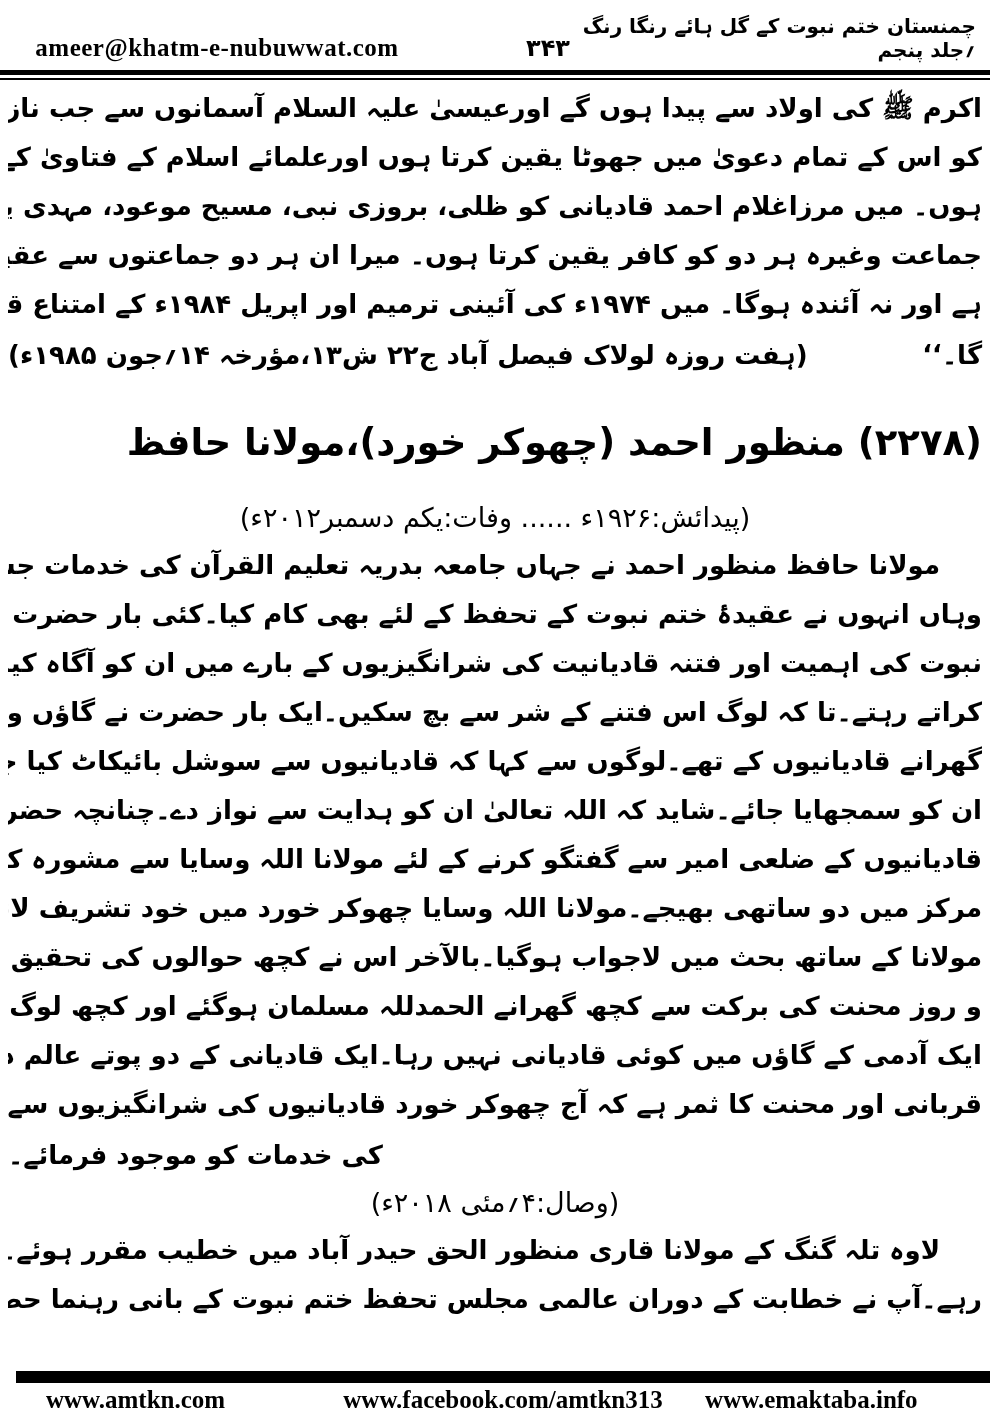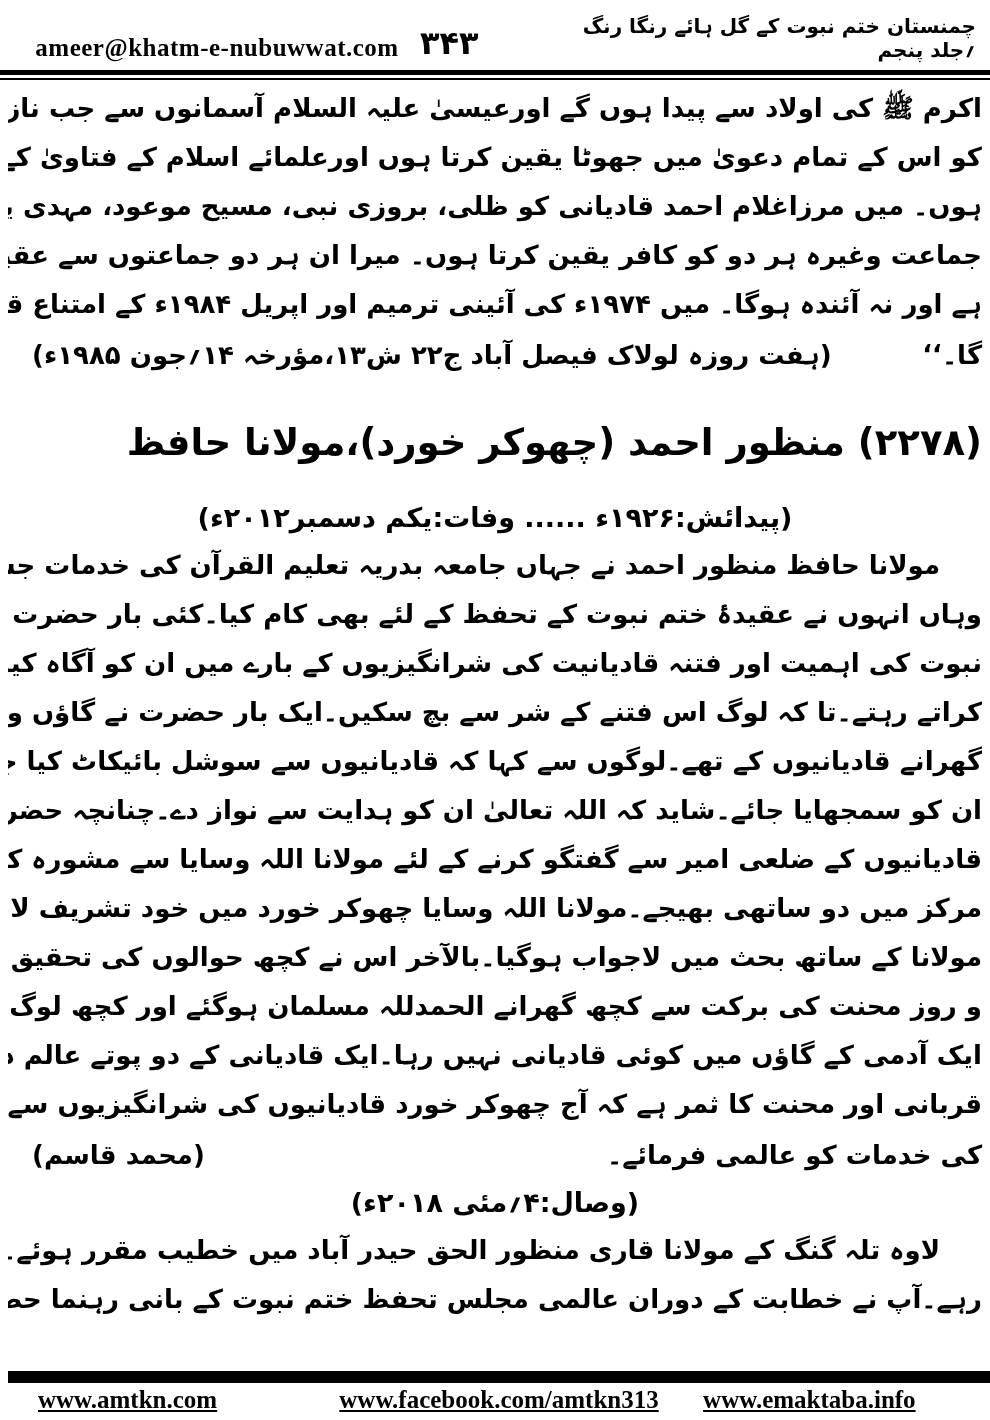--- a/index.html
+++ b/index.html
@@ -12,58 +12,58 @@
   .header {
     display: flex; align-items: flex-end;
     padding: 14px 14px 2px 14px;
   }
   .header-email {
     flex: 1 1 0; text-align: center;
     font-family: "Liberation Serif", serif;
     font-weight: bold; font-size: 25px; letter-spacing: .5px;
   }
   .header-page-number {
-    width: 150px; text-align: left;
-    font-weight: 700; font-size: 32px; direction: rtl;
+    width: 150px; text-align: right;
+    font-weight: 700; font-size: 24px; direction: rtl;
   }
   .header-book-title {
     flex: 1 1 0; text-align: right; direction: rtl;
     font-weight: 700; font-size: 20px;
   }
   .rule-thick { height: 5px; background: #000; margin: 6px 0 0 0; }
   .rule-thin  { height: 2px; background: #000; margin: 3px 0 0 0; }
 
   .content { padding: 4px 8px 0 8px; }
 
   .tline {
     direction: rtl; unicode-bidi: plaintext;
     font-weight: 700; font-size: 26px; line-height: 49px;
     text-align: justify; text-align-last: justify;
     white-space: nowrap; overflow: hidden;
   }
   .para-indent .tline:first-child { padding-right: 42px; }
 
   .row-split {
     display: flex; justify-content: space-between; align-items: baseline;
-    font-weight: 700; font-size: 26px; line-height: 52px; margin-left: 24px;
+    font-weight: 700; font-size: 26px; line-height: 52px;
   }
   .row-split .rtl { direction: rtl; }
 
   .entry-heading {
     direction: rtl; 
     font-weight: 700; font-size: 37px; line-height: 1.0;
     padding: 18px 0 10px 0;
   }
   .entry-dates {
     direction: rtl; text-align: center;
-    font-weight: 700; font-size: 27px; line-height: 1.0;
+    font-weight: 400; font-size: 27px; line-height: 1.0;
     padding: 8px 0 10px 0;
   }
 
-  .page-footer { position: absolute; left: 8px; right: 0; bottom: 0; text-decoration: underline; }
+  .page-footer { position: absolute; left: 16px; right: 0; bottom: 0; }
   .footer-bar { height: 12px; background: #000; }
   .footer-row {
     display: flex; align-items: center;
     padding: 3px 30px 6px 30px;
     font-family: "Liberation Serif", serif;
     font-weight: bold; font-size: 25px;
   }
   .footer-link { flex: 1 1 0; }
   .footer-link:nth-child(1) { text-align: left; }
   .footer-link:nth-child(2) { text-align: right; }
@@ -107,22 +107,21 @@
         <div class="tline">گھرانے قادیانیوں کے تھے۔لوگوں سے کہا کہ قادیانیوں سے سوشل بائیکاٹ کیا جائے۔کچھ لوگوں نے مشورہ دیا کہ بائیکاٹ سے پہلے</div>
         <div class="tline">ان کو سمجھایا جائے۔شاید کہ اللہ تعالیٰ ان کو ہدایت سے نواز دے۔چنانچہ حضرت نے ساتھیوں سے مشورہ کیا جس میں طے پایا کہ</div>
         <div class="tline">قادیانیوں کے ضلعی امیر سے گفتگو کرنے کے لئے مولانا اللہ وسایا سے مشورہ کیا جائے تو حضرت مولانا اللہ وسایا کے پاس ملتان ختم نبوت</div>
         <div class="tline">مرکز میں دو ساتھی بھیجے۔مولانا اللہ وسایا چھوکر خورد میں خود تشریف لائے اور مسجد میں اس قادیانی سے بڑی تفصیل سے گفتگو ہوئی۔وہ</div>
         <div class="tline">مولانا کے ساتھ بحث میں لاجواب ہوگیا۔بالآخر اس نے کچھ حوالوں کی تحقیق کے بہانے سے فرار ہوگیا۔بعد میں حضرت کی فکر اور شب</div>
         <div class="tline">و روز محنت کی برکت سے کچھ گھرانے الحمدللہ مسلمان ہوگئے اور کچھ لوگ گاؤں کو چھوڑ کر دوسرے مقامات میں چلے گئے۔اب سوائے</div>
         <div class="tline">ایک آدمی کے گاؤں میں کوئی قادیانی نہیں رہا۔ایک قادیانی کے دو پوتے عالم دین بن رہے ہیں۔یہ سب حضرت حافظ منظور احمد کی</div>
         <div class="tline">قربانی اور محنت کا ثمر ہے کہ آج چھوکر خورد قادیانیوں کی شرانگیزیوں سے پاک ہے۔اللہ تعالیٰ حضرت کے درجات کو بلند فرمائے اور ان</div>
       </div>
     <div class="row-split">
-      <span class="rtl">(محمد قاسم)</span>
-      <span class="rtl">کی خدمات کو عالمی فرمائے۔</span>
+      <span class="rtl">کی خدمات کو موجود فرمائے۔</span>
     </div>
   </section>
 
   <section>
     <div class="entry-dates">(وصال:۴؍مئی ۲۰۱۸ء)</div>
     <div class="para-indent">
         <div class="tline">لاوہ تلہ گنگ کے مولانا قاری منظور الحق حیدر آباد میں خطیب مقرر ہوئے۔جامع مسجد لطیف آباد نمبرے میں عرصہ تک خطیب</div>
         <div class="tline">رہے۔آپ نے خطابت کے دوران عالمی مجلس تحفظ ختم نبوت کے بانی رہنما حضرت مولانا محمد علی جالندھری کے حکم پر اپنی مسجد میں دفتر</div>
       </div>
   </section>

